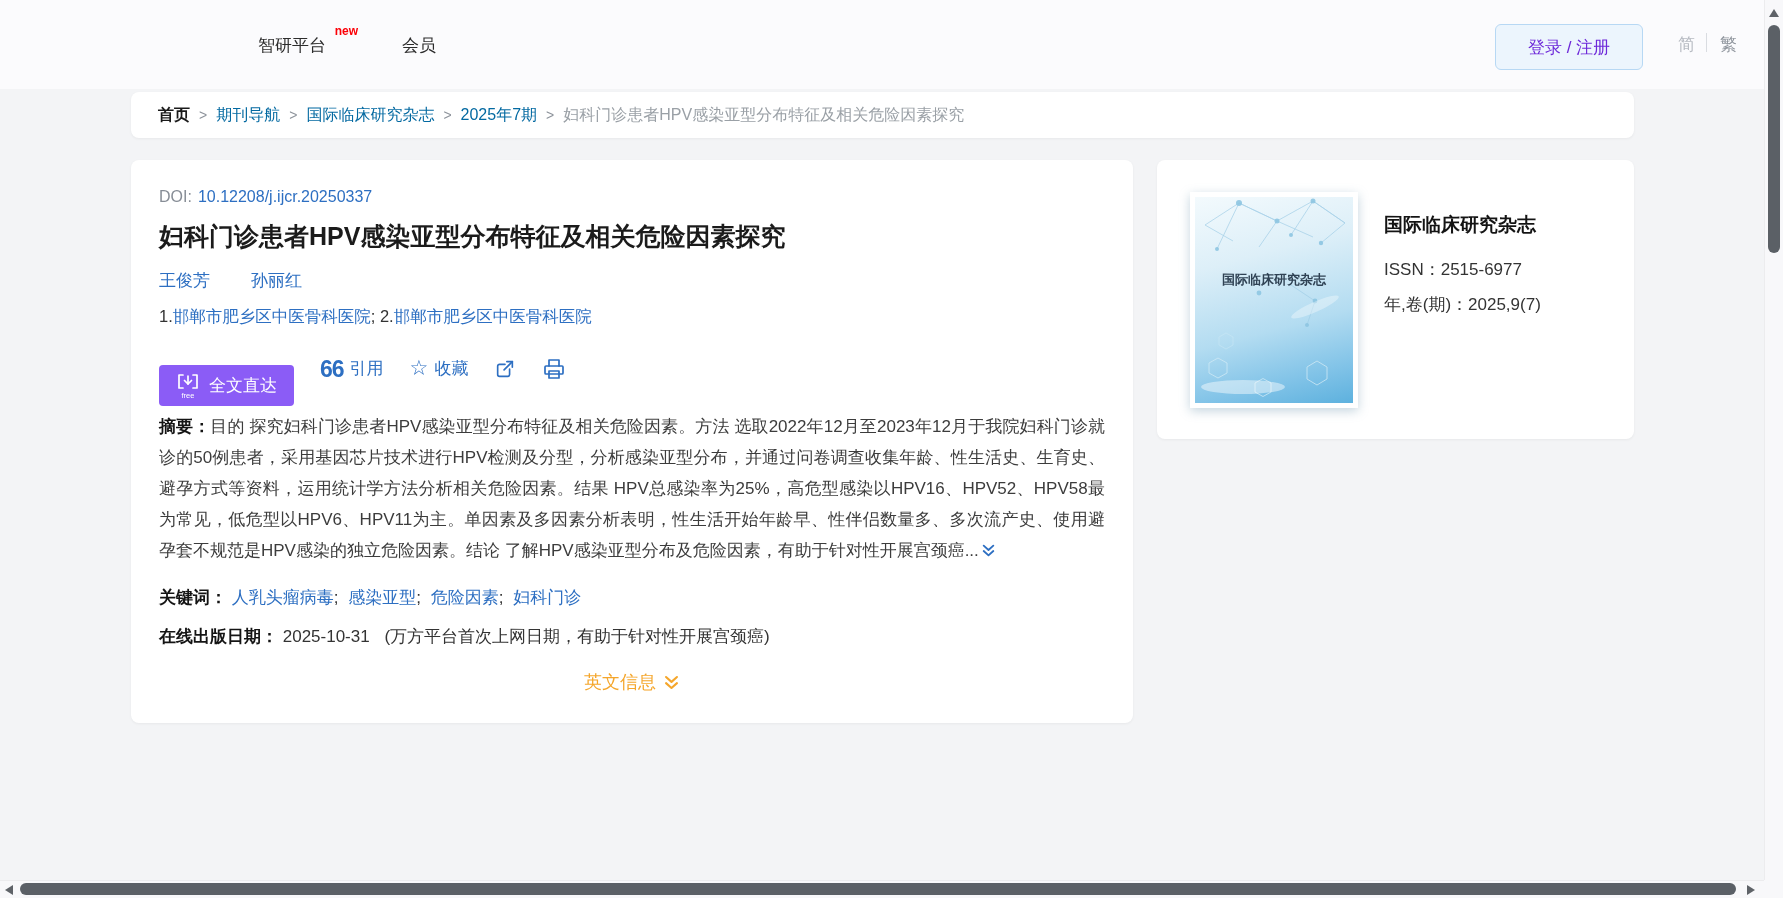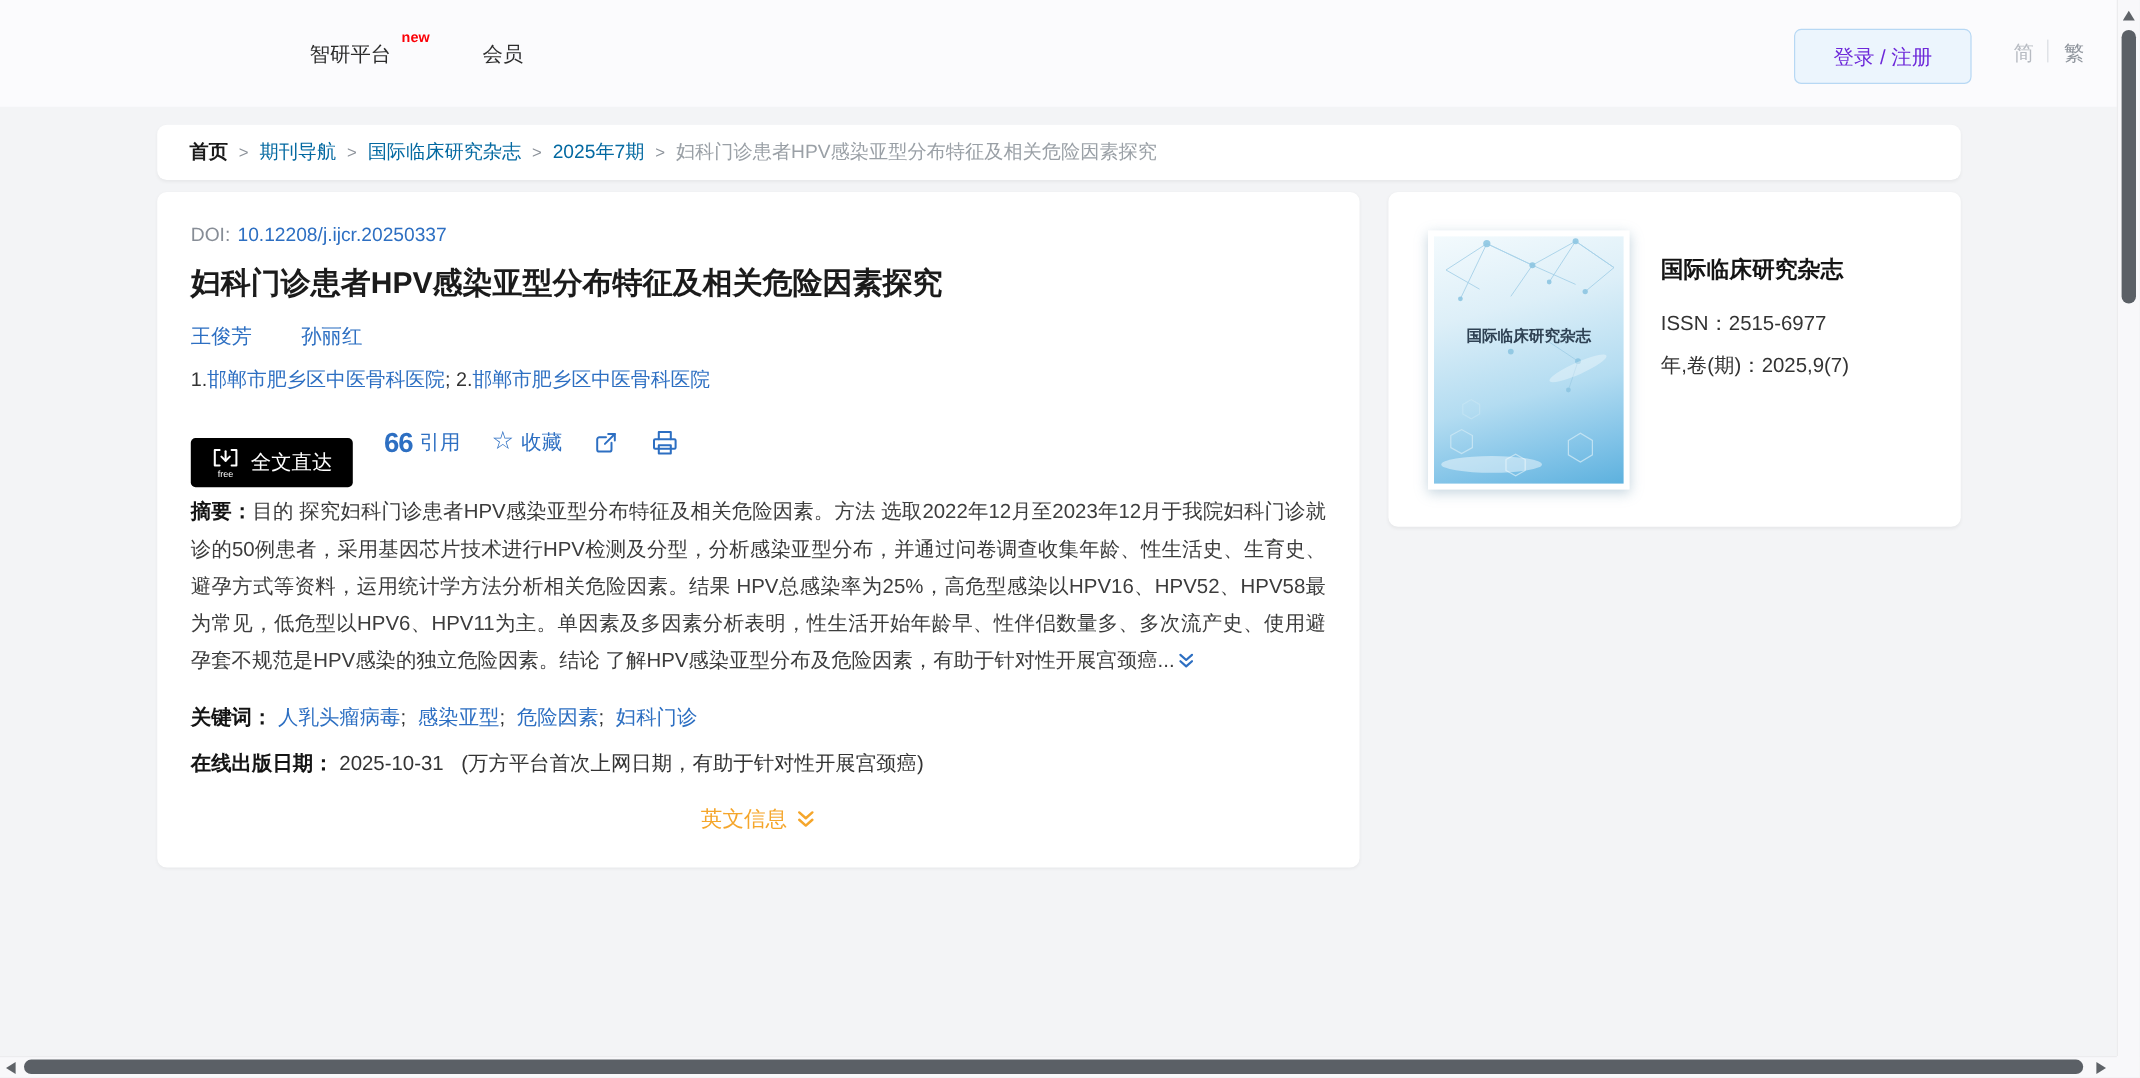--- a/index.html
+++ b/index.html
@@ -24,37 +24,37 @@
   .searchbar{position:absolute;left:623px;top:18px;width:392px;height:50px;border:1px solid #e0e2e7;border-radius:8px;background:#fff;box-sizing:border-box;display:flex;}
   .search-input{flex:1;border:none;outline:none;background:transparent;padding:0 14px;font-size:16px;color:#333;border-radius:8px 0 0 8px;}
   .search-btn{width:94px;height:100%;border:none;background:#6467ef;color:#fff;font-size:17px;border-radius:0 7px 7px 0;cursor:pointer;font-family:inherit;}
   .login-btn{position:absolute;left:1495px;top:24px;width:148px;height:46px;box-sizing:border-box;background:#ecf5fd;border:1px solid #b7d8f4;border-radius:6px;color:#6d28d9;font-size:17px;display:flex;align-items:center;justify-content:center;cursor:pointer;white-space:nowrap;}
   .lang{position:absolute;top:33px;font-size:17px;cursor:pointer;}
   .lang-simp{left:1678px;color:#b7bbc2;}
   .lang-trad{left:1720px;color:#8f959d;}
   .lang-divider{position:absolute;left:1706px;top:33px;width:1px;height:19px;background:#d9dce1;}
 
   
-  .breadcrumb{position:absolute;left:131px;top:104px;width:1503px;height:46px;background:#fff;border-radius:8px;box-shadow:0 1px 3px rgba(0,0,0,.05);display:flex;align-items:center;padding-left:27px;box-sizing:border-box;font-size:16px;white-space:nowrap;overflow:hidden;}
+  .breadcrumb{position:absolute;left:131px;top:92px;width:1503px;height:46px;background:#fff;border-radius:8px;box-shadow:0 1px 3px rgba(0,0,0,.05);display:flex;align-items:center;padding-left:27px;box-sizing:border-box;font-size:16px;white-space:nowrap;overflow:hidden;}
   .crumb{color:#0369a1;cursor:pointer;}
   .crumb-home{font-weight:700;color:#1a1a1a;}
   .crumb-sep{color:#8d939b;margin:0 9px;font-size:14px;}
   .crumb-current{color:#9aa0a6;cursor:default;}
 
   
   .main-card{position:absolute;left:131px;top:160px;width:1002px;height:563px;background:#fff;border-radius:8px;box-shadow:0 1px 3px rgba(0,0,0,.05);padding:28px 28px 0 28px;box-sizing:border-box;}
   .doi-row{font-size:16px;color:#878d96;}
   .doi-link{color:#2d6fc2;cursor:pointer;margin-left:6px;}
   .article-title{margin-top:14px;font-size:25px;font-weight:700;color:#1b1b1b;line-height:33px;}
   .authors{margin-top:16px;display:flex;gap:41px;font-size:17px;}
   .author-link{color:#2d6fc2;cursor:pointer;}
   .affils{margin-top:14px;font-size:16.5px;color:#333;}
   .affil-link{color:#2d6fc2;cursor:pointer;}
   .actions{margin-top:20px;display:flex;align-items:center;gap:26px;height:41px;}
-  .fulltext-btn{height:41px;background:#000000;border:none;border-radius:4px;color:#fff;font-size:17px;display:flex;align-items:center;gap:9px;padding:0 17px;cursor:pointer;font-family:inherit;margin-top:34px;}
+  .fulltext-btn{height:41px;background:#8b5cf6;border:none;border-radius:4px;color:#fff;font-size:17px;display:flex;align-items:center;gap:9px;padding:0 17px;cursor:pointer;font-family:inherit;margin-top:34px;}
   .action-link{display:flex;align-items:center;gap:6px;color:#2d6fc2;font-size:17px;cursor:pointer;}
   .cite-quote{font-size:23px;font-weight:700;letter-spacing:-1px;line-height:1;transform:translateY(1px);}
   .fav-star{font-size:21px;line-height:1;transform:translateY(-1px);}
   .icon-btn{color:#2d6fc2;cursor:pointer;display:flex;align-items:center;}
   .abstract{margin-top:22px;font-size:17px;line-height:31px;color:#3c3c3c;text-align:justify;}
   .section-label{font-weight:700;color:#141414;}
   .expand-icon{display:inline-block;vertical-align:-2px;margin-left:2px;color:#2d6fc2;cursor:pointer;}
   .keywords{margin-top:18px;font-size:17px;color:#333;}
   .keyword-link{color:#2d6fc2;cursor:pointer;}
   .kw-sep{color:#333;margin-right:5px;}

